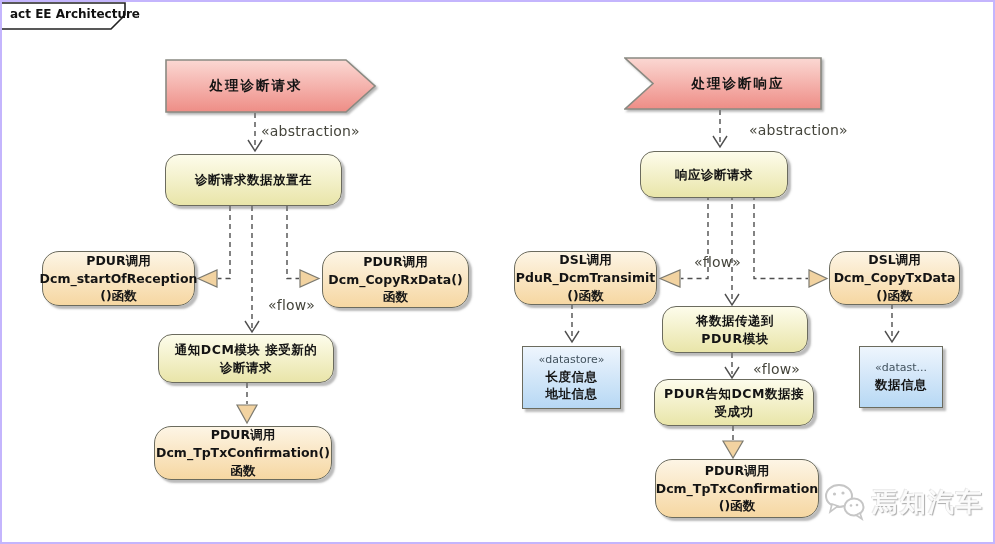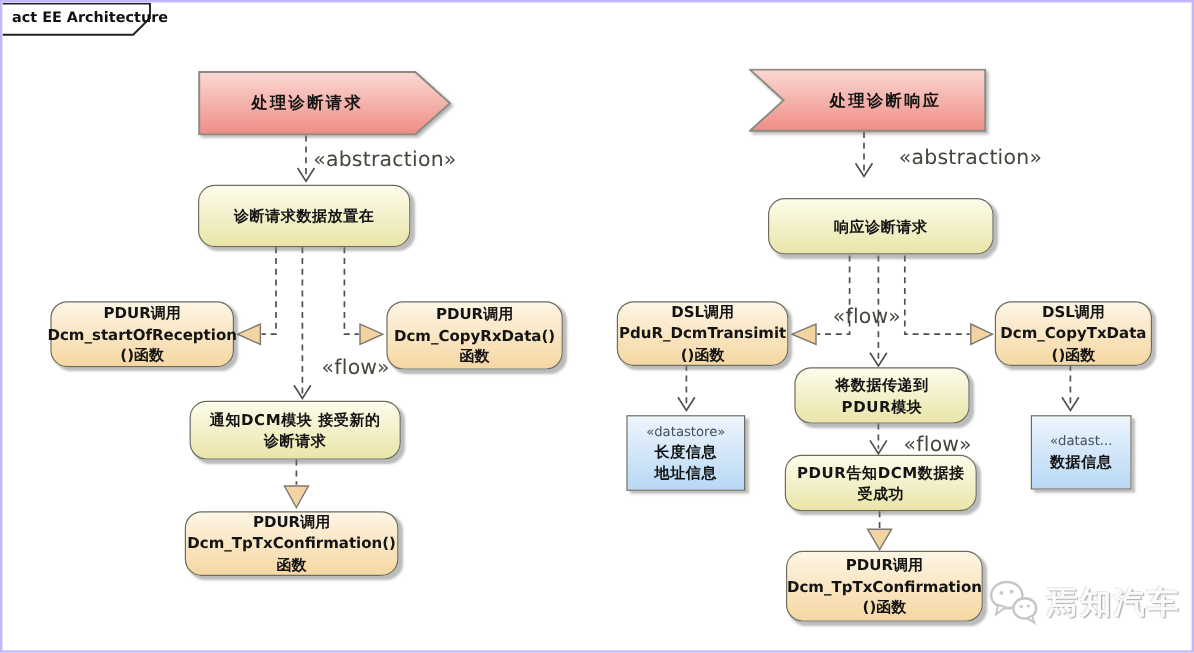--- a/index.html
+++ b/index.html
@@ -19,31 +19,31 @@
   .tri { fill:#f2d3a1; stroke:#7c7a70; stroke-width:1.2; }
   .node {
     position:absolute; box-sizing:border-box;
     border:1.5px solid #6b6b5e; border-radius:14px;
     box-shadow:3px 3px 2px rgba(120,120,120,0.5);
     display:flex; flex-direction:column; justify-content:center; align-items:center;
     text-align:center; font-weight:bold; font-size:12.5px; color:#141414;
     line-height:1.42; letter-spacing:0.5px; padding:18px 4px;
   }
   .activity { background:linear-gradient(180deg,#fdfceb 0%,#e9e5a9 100%); }
-  .call { background:linear-gradient(180deg,#fdf5e5 0%,#f6d7a2 100%); }
+  .call { background:linear-gradient(180deg,#fdf5e5 0%,#f6d7a2 100%);border-radius:17px; }
   .datastore { border-radius:0; background:linear-gradient(180deg,#eef5fd 0%,#b7d8f4 100%); }
   .stereo-line { font-weight:normal; font-size:11px; color:#42525e; letter-spacing:0; }
   .signal { position:absolute; filter:drop-shadow(2.5px 2.5px 1.2px rgba(120,120,120,0.55)); }
   .signal svg { position:absolute; left:0; top:0; }
   .signal-label {
     position:absolute; top:0; height:100%; display:flex; align-items:center; justify-content:center;
     font-weight:bold; font-size:13.5px; color:#141414; letter-spacing:2px;
   }
   .edge-label {
-    position:absolute; font-size:17px; color:#45453c; white-space:nowrap; letter-spacing:0.2px;
+    position:absolute; font-size:14px; color:#45453c; white-space:nowrap; letter-spacing:0.2px;
   }
   .watermark { position:absolute; left:822px; top:476px; width:160px; height:48px; display:flex; align-items:center; }
   .wm-text {
     font-size:26px; font-weight:bold; color:#fbfbfb; letter-spacing:2px;
     text-shadow:1px 1px 1px #ababab, -1px -1px 0 #e8e8e8;
     margin-left:6px; white-space:nowrap;
   }
 </style>
 </head>
 <body>
@@ -128,21 +128,21 @@
     <div>通知DCM模块 接受新的</div>
     <div>诊断请求</div>
   </div>
 
   <div class="node call" style="left:152px; top:424px; width:178px; height:54px; letter-spacing:0;">
     <div>PDUR调用</div>
     <div>Dcm_TpTxConfirmation()</div>
     <div>函数</div>
   </div>
 
-  <div class="node activity" style="left:638px; top:163px; width:188px; height:47px;">
+  <div class="node activity" style="left:638px; top:149px; width:148px; height:47px;">
     <div>响应诊断请求</div>
   </div>
 
   <div class="node call" style="left:512px; top:249px; width:143px; height:54px; letter-spacing:0;">
     <div>DSL调用</div>
     <div>PduR_DcmTransimit</div>
     <div>()函数</div>
   </div>
 
   <div class="node call" style="left:827px; top:249px; width:131px; height:54px; letter-spacing:0;">

